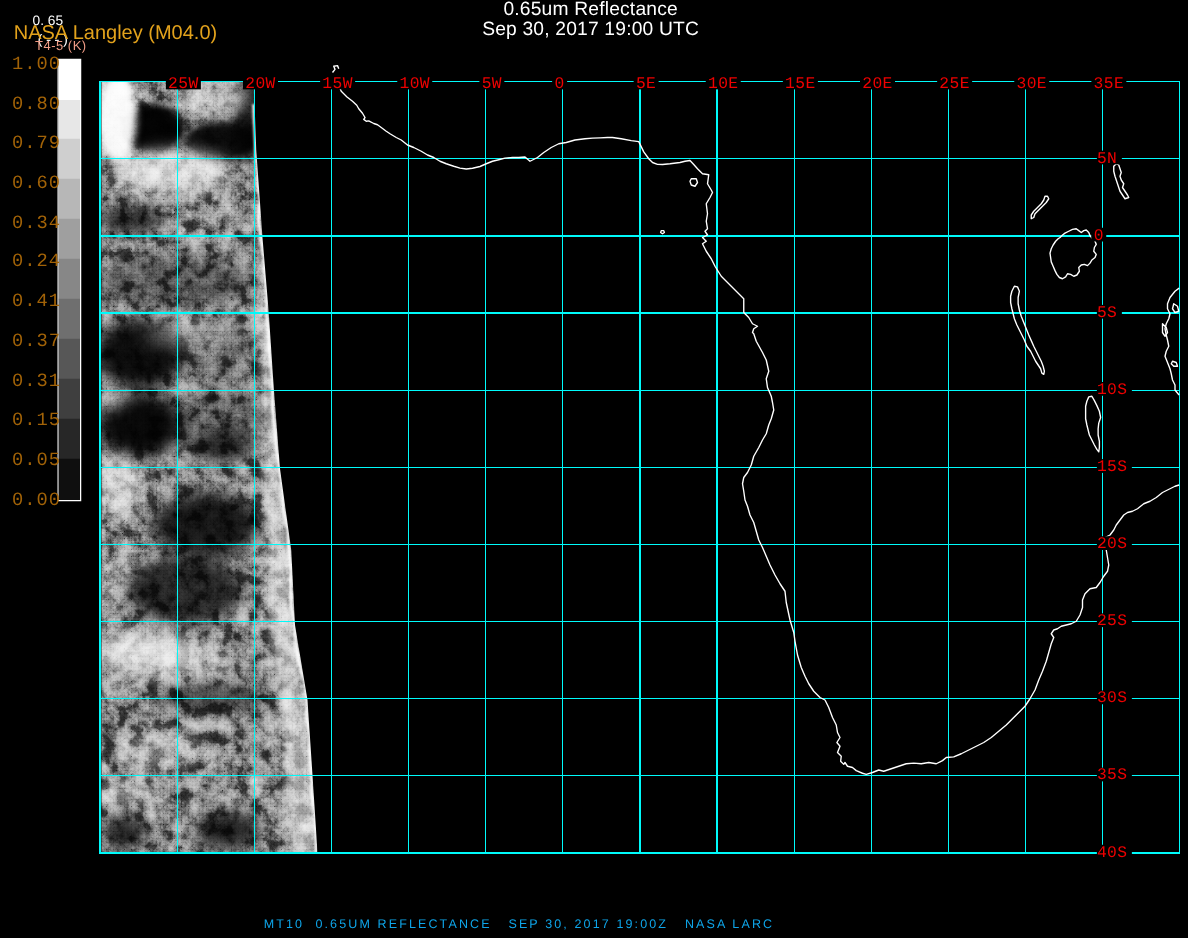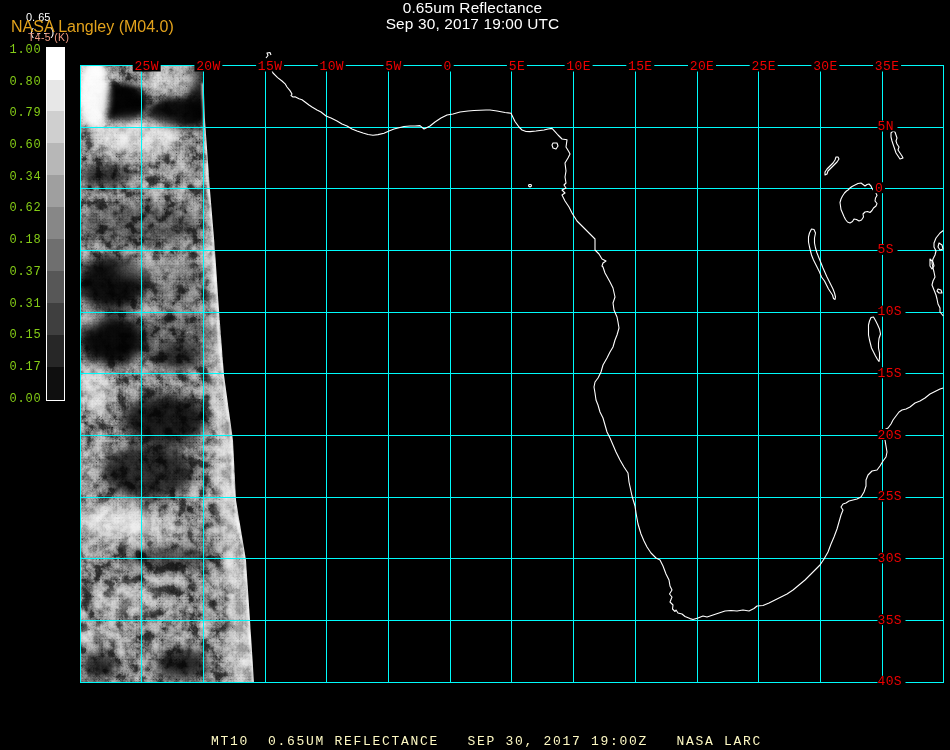--- a/index.html
+++ b/index.html
@@ -1,16 +1,16 @@
 <!DOCTYPE html>
 <html><head><meta charset="utf-8"><style>
 html,body{margin:0;padding:0;background:#000;width:950px;height:750px;overflow:hidden}
 body{position:relative;font-family:"Liberation Sans",sans-serif}
 .title{position:absolute;width:950px;text-align:center;color:#fff;font-size:15.4px;line-height:15.4px;letter-spacing:0.15px}
-.cbl{position:absolute;left:9.5px;width:40px;color:#84cc16;font-family:"Liberation Mono",monospace;font-size:12px;letter-spacing:0.8px;white-space:pre}
+.cbl{position:absolute;left:9.5px;width:40px;color:#a16207;font-family:"Liberation Mono",monospace;font-size:15px;letter-spacing:0.8px;white-space:pre}
 .rl{font-family:"Liberation Mono",monospace}
 </style></head><body>
 <div class="title" style="top:-0.5px;left:-2.5px">0.65um Reflectance</div>
 <div class="title" style="top:16px;left:-2.5px">Sep 30, 2017 19:00 UTC</div>
 <div style="position:absolute;left:26px;top:11px;color:#fff;font-family:Liberation Sans, sans-serif;font-size:11px">0. 65</div>
 <div style="position:absolute;left:29px;top:26.5px;color:#fff;font-family:'Liberation Mono',monospace;font-size:11px">(--)</div>
 <div style="position:absolute;left:11px;top:17.5px;color:#e2a21c;font-size:16px">NASA Langley (M04.0)</div>
 <div style="position:absolute;left:28px;top:32px;color:#ef9c85;font-size:10.4px;letter-spacing:0.4px">T4-5 (K)</div>
 <div style="position:absolute;left:45.8px;top:46.6px;width:17px;height:352px;border:1px solid #fff">
 <div style="position:absolute;left:0;top:0.00px;width:17px;height:32.45px;background:rgb(255,255,255)"></div>
@@ -23,26 +23,26 @@
 <div style="position:absolute;left:0;top:223.65px;width:17px;height:32.45px;background:rgb(87,87,87)"></div>
 <div style="position:absolute;left:0;top:255.60px;width:17px;height:32.45px;background:rgb(63,63,63)"></div>
 <div style="position:absolute;left:0;top:287.55px;width:17px;height:32.45px;background:rgb(39,39,39)"></div>
 <div style="position:absolute;left:0;top:319.50px;width:17px;height:32.45px;background:rgb(15,15,15)"></div>
 </div>
 <div class="cbl" style="top:42.8px">1.00</div>
 <div class="cbl" style="top:74.5px">0.80</div>
 <div class="cbl" style="top:106.2px">0.79</div>
 <div class="cbl" style="top:138.0px">0.60</div>
 <div class="cbl" style="top:169.7px">0.34</div>
-<div class="cbl" style="top:201.4px">0.62</div>
-<div class="cbl" style="top:233.1px">0.18</div>
+<div class="cbl" style="top:201.4px">0.24</div>
+<div class="cbl" style="top:233.1px">0.41</div>
 <div class="cbl" style="top:264.8px">0.37</div>
 <div class="cbl" style="top:296.6px">0.31</div>
 <div class="cbl" style="top:328.3px">0.15</div>
-<div class="cbl" style="top:360.0px">0.17</div>
+<div class="cbl" style="top:360.0px">0.05</div>
 <div class="cbl" style="top:391.7px">0.00</div>
 <svg width="950" height="750" style="position:absolute;left:0;top:0">
 <defs>
 <clipPath id="sw">
         <path d="M81,65 L203,65 L205,120 L210,190 L215,250 L219,310 L224,375 L233,440 L236,500 L246,560 L250,620 L254,682 L81,682 Z"></path>
       </clipPath>
 <filter id="cl" x="0" y="0" width="950" height="750" filterUnits="userSpaceOnUse" primitiveUnits="userSpaceOnUse">
  <feTurbulence type="fractalNoise" baseFrequency="0.085" numOctaves="4" seed="23" stitchTiles="stitch"></feTurbulence>
  <feColorMatrix type="matrix" values="0.33 0.33 0.33 0 0 0.33 0.33 0.33 0 0 0.33 0.33 0.33 0 0 0 0 0 0 1"></feColorMatrix>
  <feComponentTransfer>
@@ -197,13 +197,13 @@
 <rect x="877.5" y="490.7" width="28" height="11" fill="#000"></rect>
       <text x="877.5" y="500.2" text-anchor="start" class="rl">25S</text>
 <rect x="877.5" y="552.4" width="28" height="11" fill="#000"></rect>
       <text x="877.5" y="561.9" text-anchor="start" class="rl">30S</text>
 <rect x="877.5" y="614.1" width="28" height="11" fill="#000"></rect>
       <text x="877.5" y="623.6" text-anchor="start" class="rl">35S</text>
 <rect x="877.5" y="675.8" width="28" height="11" fill="#000"></rect>
       <text x="877.5" y="685.3" text-anchor="start" class="rl">40S</text>
 </g>
 </svg>
-<div style="position:absolute;left:211px;top:733.5px;color:#fef9c3;font-family:Liberation Mono, monospace;font-size:13px;letter-spacing:1.7px;white-space:pre">MT10  0.65UM REFLECTANCE   SEP 30, 2017 19:00Z   NASA LARC</div>
+<div style="position:absolute;left:211px;top:733.5px;color:#0ea5e9;font-family:Liberation Sans, sans-serif;font-size:10px;letter-spacing:1.7px;white-space:pre">MT10  0.65UM REFLECTANCE   SEP 30, 2017 19:00Z   NASA LARC</div>
 
 </body></html>

